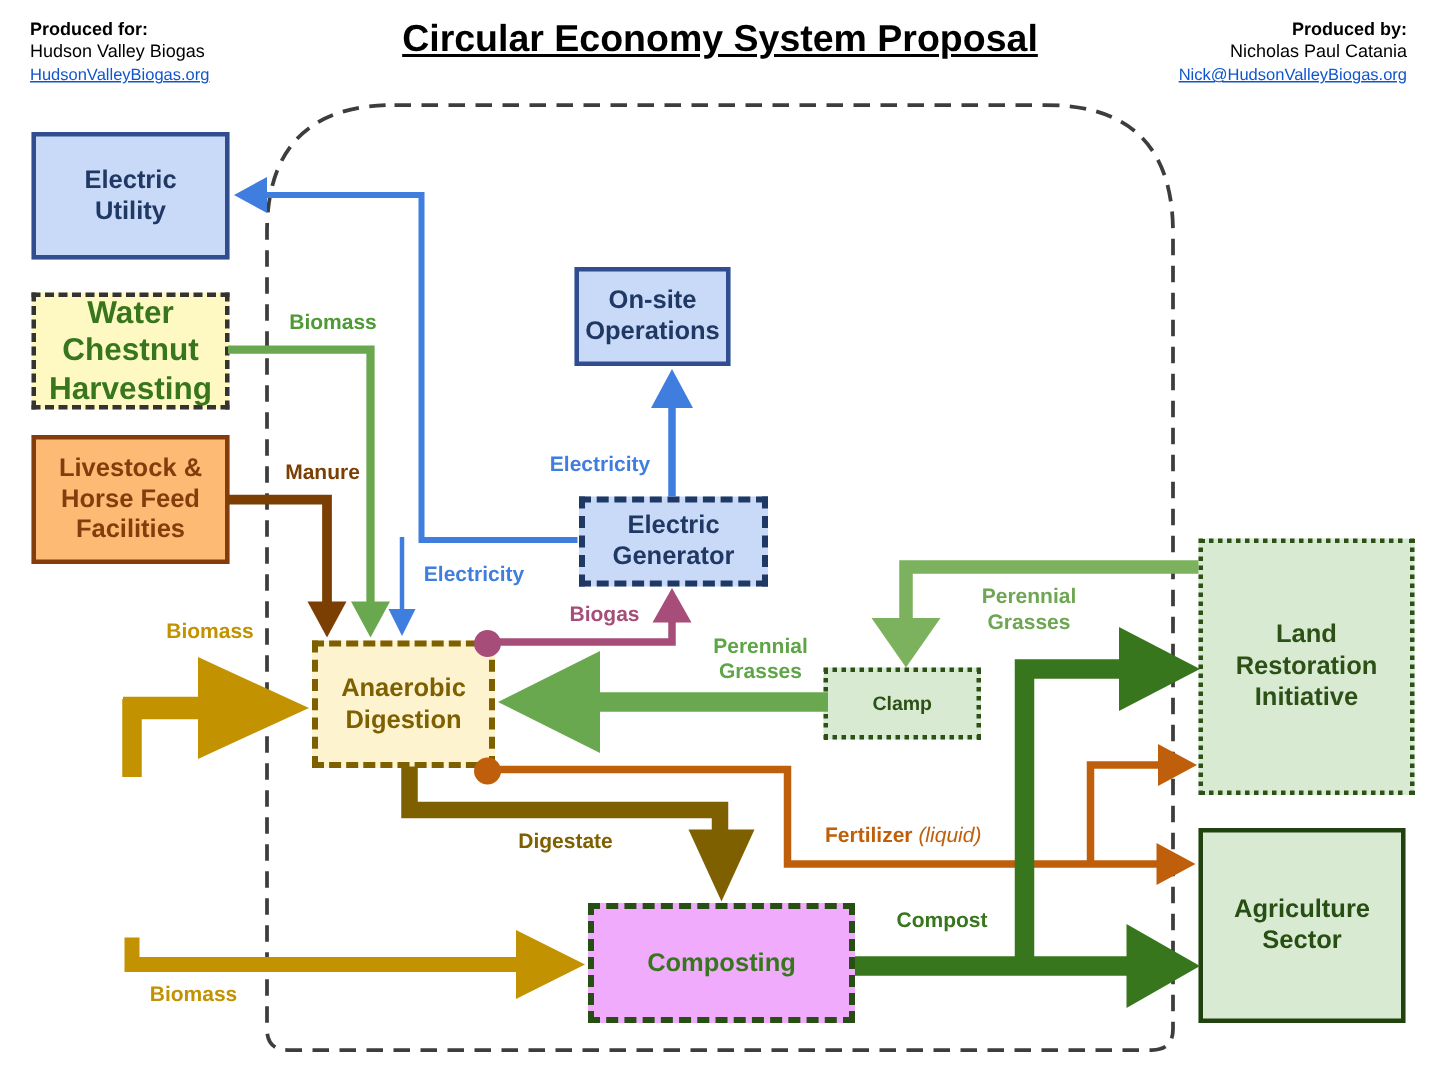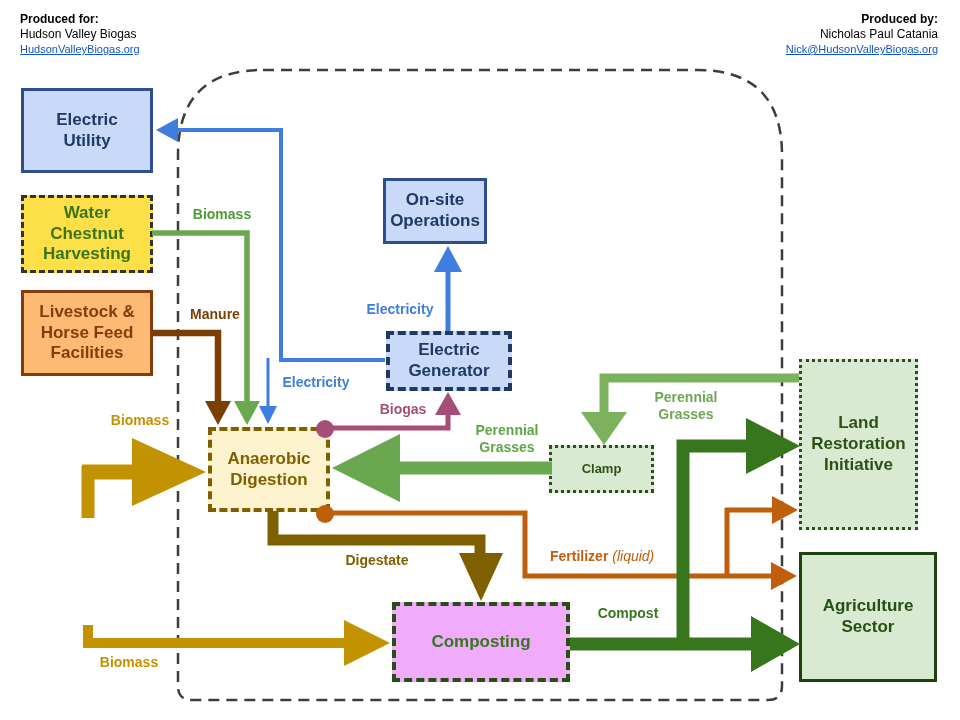--- a/index.html
+++ b/index.html
@@ -5,21 +5,21 @@
   html,body{margin:0;padding:0;background:#fff;}
   .canvas{position:relative;width:960px;height:720px;background:#ffffff;overflow:hidden;
           font-family:"Liberation Sans","DejaVu Sans",sans-serif;}
   svg{position:absolute;left:0;top:0;pointer-events:none;}
   .layer-boundary{z-index:0;}
   .layer-edges{z-index:3;}
   .box{position:absolute;display:flex;align-items:center;justify-content:center;text-align:center;
        font-weight:bold;white-space:pre-line;z-index:2;box-sizing:border-box;line-height:1.22;}
   .blue-solid{background:#c9daf8;border:3px solid #2f4d8f;color:#1f3864;font-size:17px;}
   .blue-dashed{background:#c9daf8;border:4px dashed #1f3864;color:#1f3864;font-size:17px;}
-  .green-dashed-dark{background:#fde047;border:3px dashed #333333;color:#38761d;font-size:17px;}
+  .green-dashed-dark{background:#fef9c3;border:3px dashed #333333;color:#38761d;font-size:21px;}
   .green-dotted{background:#d9ead3;border:3px dotted #2d5016;color:#2d5016;font-size:17px;}
   .green-solid{background:#d9ead3;border:3px solid #20420f;color:#274e13;font-size:17px;}
   .green-dashed{background:#f0abfc;border:4px dashed #274e13;color:#38761d;font-size:17px;}
   .peach-solid{background:#fdba74;border:3px solid #843c0c;color:#843c0c;font-size:17px;}
   .yellow-dashed{background:#fdf3cf;border:4px dashed #7f6000;color:#7f6000;font-size:17px;}
   .yellow-solid{background:#fdf3cf;border:3px solid #bf9000;color:#7f6000;font-size:17px;}
   .clamp{font-size:13px;}
   .edge-label{position:absolute;font-weight:bold;font-size:14px;z-index:4;text-align:center;line-height:1.2;white-space:pre-line;}
   .hdr{position:absolute;top:12px;font-size:12px;line-height:1.25;color:#000;z-index:2;}
   .hdr .h{font-weight:bold;}
@@ -38,20 +38,21 @@
 
   <svg class="layer-boundary" width="960" height="720">
     <path d="M 263 70 H 697 Q 782 70 782 155 V 686 Q 782 700 768 700 H 192 Q 178 700 178 686 V 155 Q 178 70 263 70 Z" fill="none" stroke="#3d3d3d" stroke-width="2.5" stroke-dasharray="11 7"></path>
   </svg>
 
   <div class="hdr hdr-left">
     <div class="h">Produced for:</div>
     <div>Hudson Valley Biogas</div>
     <a>HudsonValleyBiogas.org</a>
   </div>
+  <div class="title">Circular Economy System Proposal</div>
   <div class="hdr hdr-right">
     <div class="h">Produced by:</div>
     <div>Nicholas Paul Catania</div>
     <a>Nick@HudsonValleyBiogas.org</a>
   </div>
 
   <div class="box blue-solid" style="left:21px;top:88px;width:132px;height:85px;">Electric
 Utility</div>
   <div class="box green-dashed-dark" style="left:21px;top:195px;width:132px;height:78px;">Water
 Chestnut
@@ -60,21 +61,21 @@
 Horse Feed
 Facilities</div>
   <div class="box blue-solid" style="left:383px;top:178px;width:104px;height:66px;">On-site
 Operations</div>
   <div class="box blue-dashed" style="left:386px;top:331px;width:126px;height:60px;">Electric
 Generator</div>
   <div class="box yellow-dashed" style="left:208px;top:427px;width:122px;height:85px;">Anaerobic
 Digestion</div>
   <div class="box green-dotted clamp" style="left:549px;top:445px;width:105px;height:48px;">Clamp</div>
   <div class="box green-dashed" style="left:392px;top:602px;width:178px;height:80px;">Composting</div>
-  <div class="box green-dotted" style="left:799px;top:359px;width:119px;height:171px;">Land
+  <div class="box green-dotted" style="left:799px;top:359px;width:144px;height:171px;">Land
 Restoration
 Initiative</div>
   <div class="box green-solid" style="left:799px;top:552px;width:138px;height:130px;">Agriculture
 Sector</div>
 
   <svg class="layer-edges" width="960" height="720">
 
     <polyline points="325,513 525,513 525,576 775,576" fill="none" stroke="#c05f0b" stroke-width="5"></polyline>
     <polygon points="797,576 771,562 771,590" fill="#c05f0b"></polygon>
     <polyline points="727,576 727,510 776,510" fill="none" stroke="#c05f0b" stroke-width="5"></polyline>

